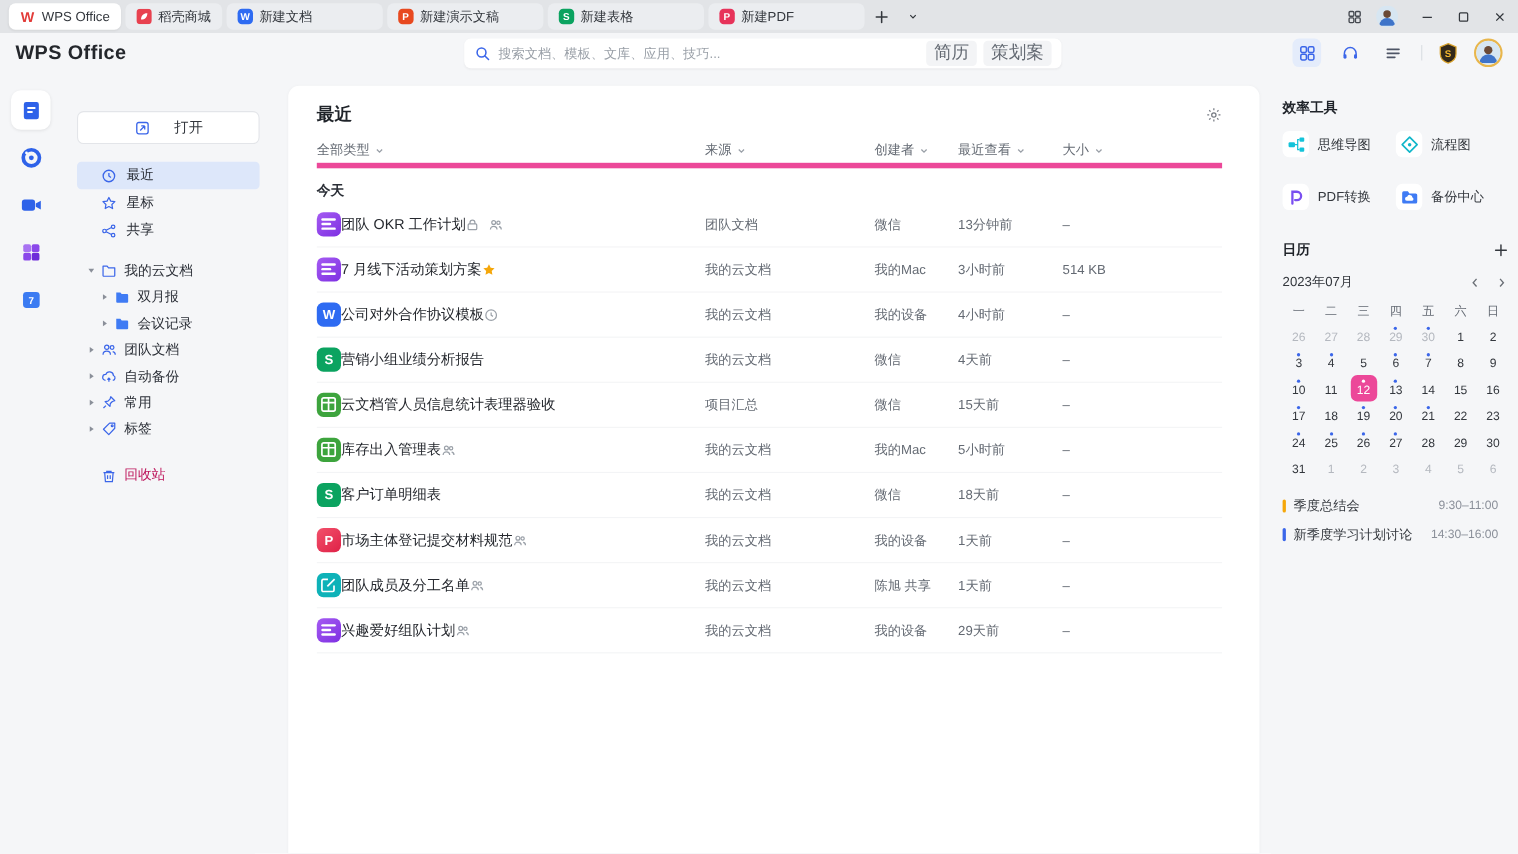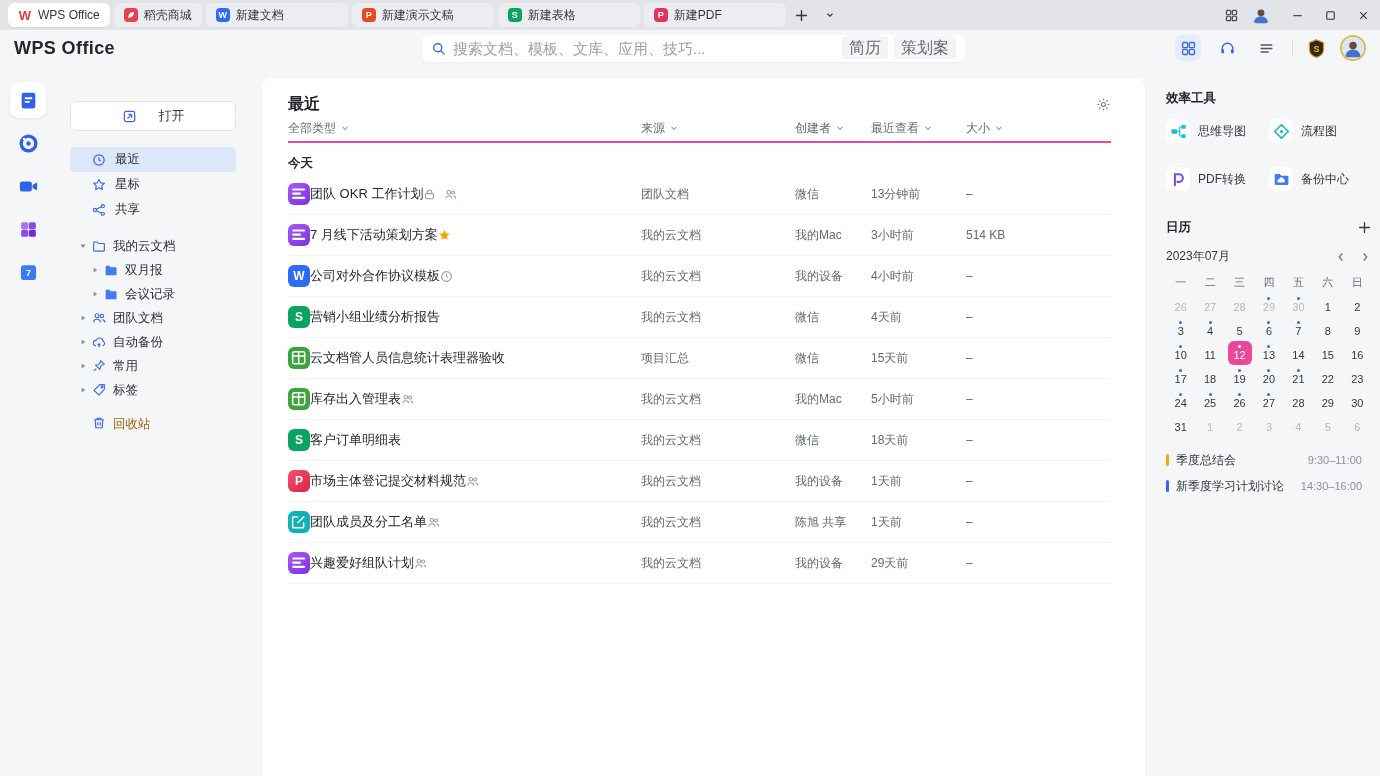--- a/index.html
+++ b/index.html
@@ -21,21 +21,21 @@
 .tab.doc{width:142px}
 .tab.active{background:#fff;box-shadow:0 1px 2px rgba(0,0,0,.06)}
 .tb-btn{width:24px;height:24px;display:flex;align-items:center;justify-content:center;margin-left:4px}
 .tabbar-right{margin-left:auto;display:flex;align-items:center}
 .tb-avatar{width:20px;height:20px;border-radius:50%;overflow:hidden;margin:0 10px 0 8px}
 .win-btn{width:33px;height:30px;display:flex;align-items:center;justify-content:center}
 
 .header{height:36px;display:flex;align-items:center;padding:0 14px;position:relative}
 .logo{font-size:18px;font-weight:700;color:#24272c;letter-spacing:.4px}
 .search{position:absolute;left:422px;top:5px;width:543px;height:27px;background:#fff;border-radius:6px;display:flex;align-items:center;padding:0 9px;gap:7px;box-shadow:0 1px 2px rgba(0,0,0,.04)}
-.search input{border:none;outline:none;flex:1;font-size:15px;background:transparent;color:#33373d}
+.search input{border:none;outline:none;flex:1;font-size:12px;background:transparent;color:#33373d}
 .search input::placeholder{color:#9aa0a8}
 .search-tag{background:#f3f4f6;border-radius:4px;padding:3px 7px;font-size:16px;color:#646a73;white-space:nowrap}
 .header-right{margin-left:auto;display:flex;align-items:center;gap:13px}
 .hicon{width:26px;height:26px;display:flex;align-items:center;justify-content:center;border-radius:6px}
 .hicon.active-bg{background:#e4ecfb}
 .hdivider{width:1px;height:14px;background:#d9dce1}
 .avatar-ring{width:26px;height:26px;border-radius:50%;border:2px solid #e8b64c;overflow:hidden;display:flex}
 .v20{width:21px;height:21px}
 
 .content{display:flex;height:710px}
@@ -48,28 +48,28 @@
 .btn-open{width:100%;height:30px;background:#fff;border:1px solid #e3e5e9;color:#33373d;border-radius:6px;font-size:13px;display:flex;align-items:center;justify-content:center;gap:22px;margin-top:8px;font-family:inherit}
 #side-nav{margin-top:16px}
 .nav-item{height:25px;border-radius:4px;display:flex;align-items:center;padding-left:22px;gap:4px;font-size:12.5px;color:#2a2e36}
 .nav-item .icon{margin-right:5px}
 .nav-item.active{background:#dde7fa}
 #side-tree{margin-top:12px}
 .tree-item{height:24px;display:flex;align-items:center;padding-left:8px;font-size:12.5px;color:#2a2e36}
 .tree-item .caret{margin-right:4px}
 .tree-item .icon.s14{margin-right:7px}
 .tree-item.lv1{padding-left:20px}
-.trash-item{height:24px;display:flex;align-items:flex-start;padding-left:22px;margin-top:14px;font-size:12.5px;color:#a16207}
+.trash-item{height:24px;display:flex;align-items:flex-end;padding-left:22px;margin-top:14px;font-size:12.5px;color:#be185d}
 .trash-item .icon{margin-right:7px}
 
 .main-card{flex:1;min-width:0;background:#fff;border-radius:10px 10px 0 0;margin:12px 0 0 12px;padding:16px 34px 0 26px;box-shadow:0 1px 3px rgba(0,0,0,.04)}
 .main-head{display:flex;align-items:center;justify-content:space-between}
 .main-title{font-size:16px;font-weight:700;color:#1f2329}
 .cols{display:grid;grid-template-columns:1fr 154px 76px 95px 145px;align-items:center}
-.filter-row{height:28px;border-bottom:2px solid #ec4899}
+.filter-row{margin-top:10px;height:28px;border-bottom:5px solid #ec4899}
 .filter{display:inline-flex;align-items:center;gap:4px;color:#646a73;font-size:12px}
 .section-label{margin:12px 0 2px;font-size:12.5px;font-weight:600;color:#2a2e36}
 .file-row{height:41px;border-bottom:1px solid #f3f4f6}
 .fcell-name{display:flex;align-items:center;min-width:0;padding-right:12px}
 .ftitle{font-size:13px;color:#25282e;white-space:nowrap;overflow:hidden;text-overflow:ellipsis}
 .fbadges{display:flex;align-items:center;gap:8px}
 .fmeta{font-size:12px;color:#646a73;white-space:nowrap}
 
 .right-panel{width:235px;padding:24px 8px 0 21px}
 .tools-title{font-size:12.5px;font-weight:700;color:#1f2329}

